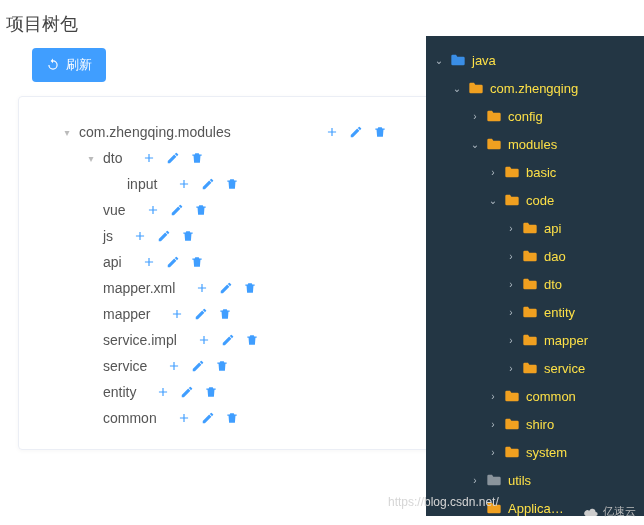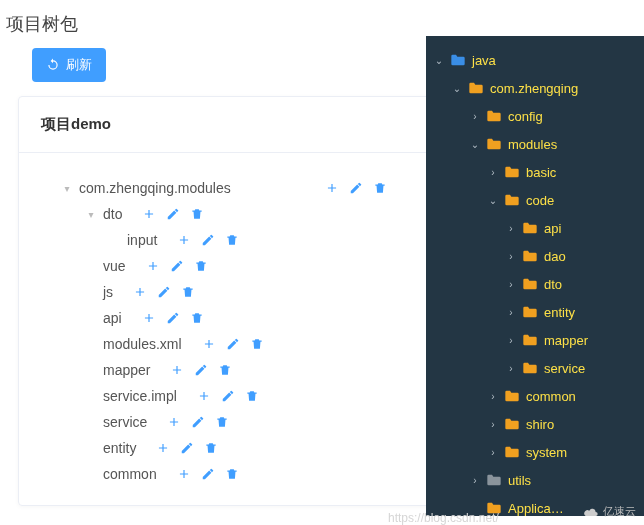--- a/index.html
+++ b/index.html
@@ -17,41 +17,40 @@
   .lt-icons .ico { width: 14px; height: 14px; color: #409eff; cursor: pointer; }
   .sidebar { position: absolute; top: 36px; right: -2px; width: 220px; height: 480px; background: #233644; color: #b0bbc4; font-size: 13px; padding: 10px 0; }
   .sb-row { display: flex; align-items: center; height: 28px; padding-right: 6px; white-space: nowrap; }
   .sb-chevron { width: 10px; height: 10px; margin-right: 6px; color: #b0bbc4; display:flex;align-items:center;justify-content:center; font-size:10px;}
   .sb-icon { width: 16px; height: 14px; margin-right: 6px; display: flex; align-items: center; }
   .sb-folder-blue { fill: #3a8ee6; }
   .sb-folder-orange { fill: #f0a020; position: relative; }
   .sb-folder-grey { fill: #8a949c; }
   .sb-label { color: #fde047; }
   .watermark { position: absolute; right: 8px; bottom: 6px; font-size: 11px; color: #bbb; display:flex; align-items:center; gap:4px;}
-  .watermark-url { position: absolute; left: 388px; bottom: 0; font-size: 12px; color: #d6d6d6; }
+  .watermark-url { position: absolute; left: 388px; bottom: 16px; font-size: 12px; color: #d6d6d6; }
   svg { display: block; }
 </style>
 </head>
 <body>
 
 
 
 <div class="header-title">项目树包</div>
 
 <button class="btn-refresh">
   <span>
     <svg viewBox="0 0 24 24">
         <path fill="#fff" d="M12 4V1L8 5l4 4V6a6 6 0 1 1-6 6H4a8 8 0 1 0 8-8z"></path>
       </svg>
   </span>
   <span>刷新</span>
 </button>
 
 <div class="card">
-  <div class="card-title">项目demo</div>
   <div class="left-tree" id="left-tree">
       <div class="lt-row" style="padding-left: 0px;">
         <span class="lt-expand">▾</span>
         <span class="lt-label">com.zhengqing.modules</span>
         <span class="lt-icons" style="margin-left: 94px;">
           <span>
             <svg class="ico" viewBox="0 0 24 24">
               <path fill="currentColor" d="M11 5h2v6h6v2h-6v6h-2v-6H5v-2h6z"></path>
             </svg>
           </span>
@@ -167,21 +166,21 @@
           </span>
           <span>
             <svg class="ico" viewBox="0 0 24 24">
               <path fill="currentColor" d="M6 7h12l-1 13H7L6 7zm3-3h6l1 2h4v2H4V6h4l1-2z"></path>
             </svg>
           </span>
         </span>
       </div>
       <div class="lt-row" style="padding-left: 24px;">
         <span class="lt-expand"></span>
-        <span class="lt-label">modules.xml</span>
+        <span class="lt-label">mapper.xml</span>
         <span class="lt-icons" style="margin-left: 20px;">
           <span>
             <svg class="ico" viewBox="0 0 24 24">
               <path fill="currentColor" d="M11 5h2v6h6v2h-6v6h-2v-6H5v-2h6z"></path>
             </svg>
           </span>
           <span>
             <svg class="ico" viewBox="0 0 24 24">
               <path fill="currentColor" d="M3 17.25V21h3.75L17.8 9.94l-3.75-3.75L3 17.25zM20.7 7.04a1 1 0 0 0 0-1.41l-2.34-2.34a1 1 0 0 0-1.41 0l-1.83 1.83 3.75 3.75 1.83-1.83z"></path>
             </svg>

